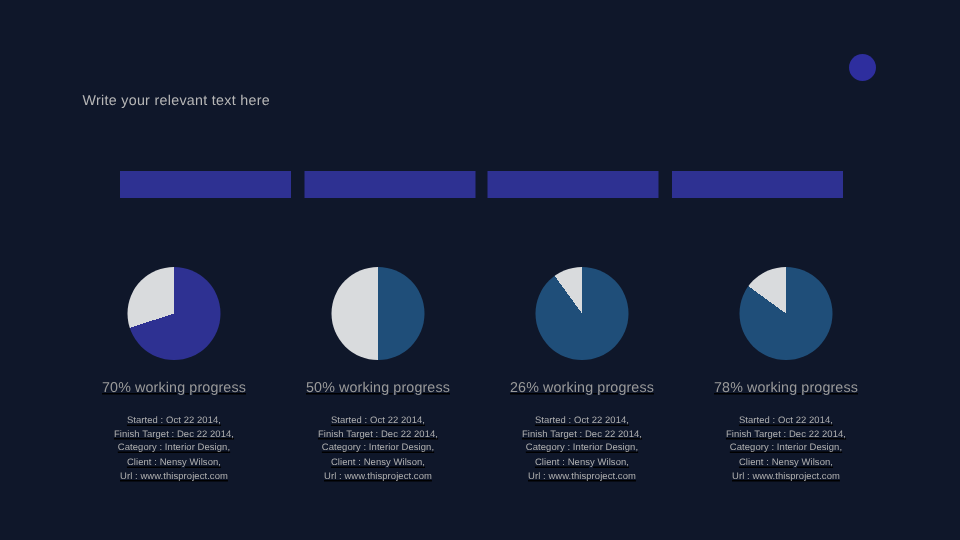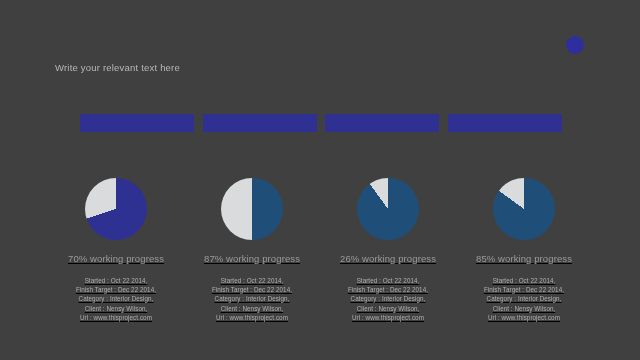--- a/index.html
+++ b/index.html
@@ -10,21 +10,21 @@
     width: 640px;
     height: 360px;
     background: #ffffff;
     font-family: "Liberation Sans", sans-serif;
     overflow: hidden;
   }
   #slide {
     position: relative;
     width: 640px;
     height: 360px;
-    background: #404040;
+    background: #0f172a;
   }
 
   
   .deco-dot {
     position: absolute;
     left: 566px;
     top: 36px;
     width: 18px;
     height: 18px;
     border-radius: 50%;
@@ -126,21 +126,21 @@
         <div>Started : Oct 22 2014,</div>
         <div>Finish Target : Dec 22 2014,</div>
         <div>Category : Interior Design,</div>
         <div>Client : Nensy Wilson,</div>
         <div>Url : www.thisproject.com</div>
       </div>
     </div>
 
     <div class="column">
       <div class="pie" style="background: conic-gradient(rgb(31, 78, 121) 0deg, rgb(31, 78, 121) 180deg, rgb(217, 219, 221) 180deg, rgb(217, 219, 221) 360deg);"></div>
-      <div class="col-title">87% working progress</div>
+      <div class="col-title">50% working progress</div>
       <div class="col-details">
         <div>Started : Oct 22 2014,</div>
         <div>Finish Target : Dec 22 2014,</div>
         <div>Category : Interior Design,</div>
         <div>Client : Nensy Wilson,</div>
         <div>Url : www.thisproject.com</div>
       </div>
     </div>
 
     <div class="column">
@@ -150,21 +150,21 @@
         <div>Started : Oct 22 2014,</div>
         <div>Finish Target : Dec 22 2014,</div>
         <div>Category : Interior Design,</div>
         <div>Client : Nensy Wilson,</div>
         <div>Url : www.thisproject.com</div>
       </div>
     </div>
 
     <div class="column">
       <div class="pie" style="background: conic-gradient(rgb(31, 78, 121) 0deg, rgb(31, 78, 121) 306deg, rgb(217, 219, 221) 306deg, rgb(217, 219, 221) 360deg);"></div>
-      <div class="col-title">85% working progress</div>
+      <div class="col-title">78% working progress</div>
       <div class="col-details">
         <div>Started : Oct 22 2014,</div>
         <div>Finish Target : Dec 22 2014,</div>
         <div>Category : Interior Design,</div>
         <div>Client : Nensy Wilson,</div>
         <div>Url : www.thisproject.com</div>
       </div>
     </div>
 
   </div>

